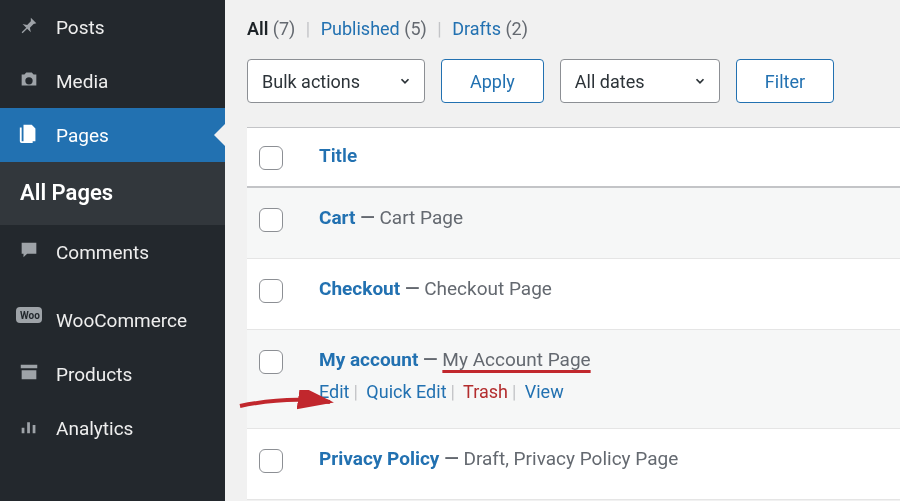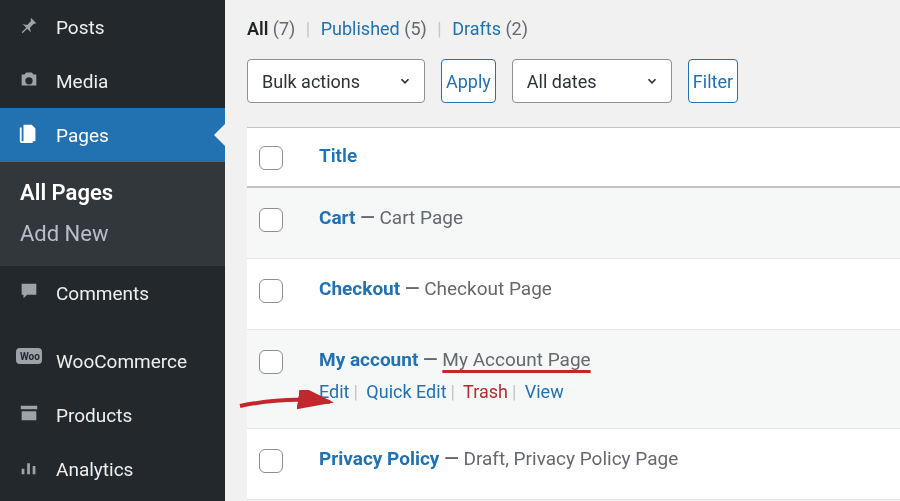--- a/index.html
+++ b/index.html
@@ -32,21 +32,21 @@
 
   .toolbar { display: flex; align-items: center; gap: 16px; margin-bottom: 24px; }
   .select {
     display: flex; align-items: center; justify-content: space-between;
     border: 1px solid #8c8f94; background: #fff; border-radius: 4px;
     height: 44px; font-size: 18px; color: #2c3338; padding: 0 12px 0 14px;
   }
   .select .chev { margin-left: 14px; }
   .btn {
     border: 1px solid #2271b1; color: #2271b1; background: #fff;
-    border-radius: 4px; height: 44px; padding: 0 4px; font-size: 18px;
+    border-radius: 4px; height: 44px; padding: 0 28px; font-size: 18px;
     display: flex; align-items: center; cursor: pointer;
   }
 
   
   .list { border-top: 1px solid #c3c4c7; }
   .row { display: flex; align-items: flex-start; gap: 36px; padding: 18px 12px 26px 12px; border-bottom: 1px solid #e5e5e5; background: #fff; position: relative; }
   .row.head { background: #fff; border-bottom: 2px solid #c3c4c7; padding: 16px 12px; }
   .row.stripe { background: #f6f7f7; }
   .checkbox {
     width: 24px; height: 24px; border: 1px solid #8c8f94; border-radius: 6px;
@@ -99,21 +99,20 @@
     <span class="icon">
       <svg width="22" height="22" viewBox="0 0 24 24" fill="currentColor">
           <path d="M6 3h9l4 4v14H6z M4 6v15h12v2H4a2 2 0 01-2-2V6z"></path>
         </svg>
     </span>
     <span>Pages</span>
   </div>
 
   <div class="sidebar-sub">
     <div class="sidebar-sub-item current">All Pages</div>
-    <div class="sidebar-sub-item">Add New</div>
   </div>
 
   <div class="sidebar-item">
     <span class="icon">
       <svg width="22" height="22" viewBox="0 0 24 24" fill="currentColor">
           <path d="M4 4h16v12H10l-4 4v-4H4z"></path>
         </svg>
     </span>
     <span>Comments</span>
   </div>

